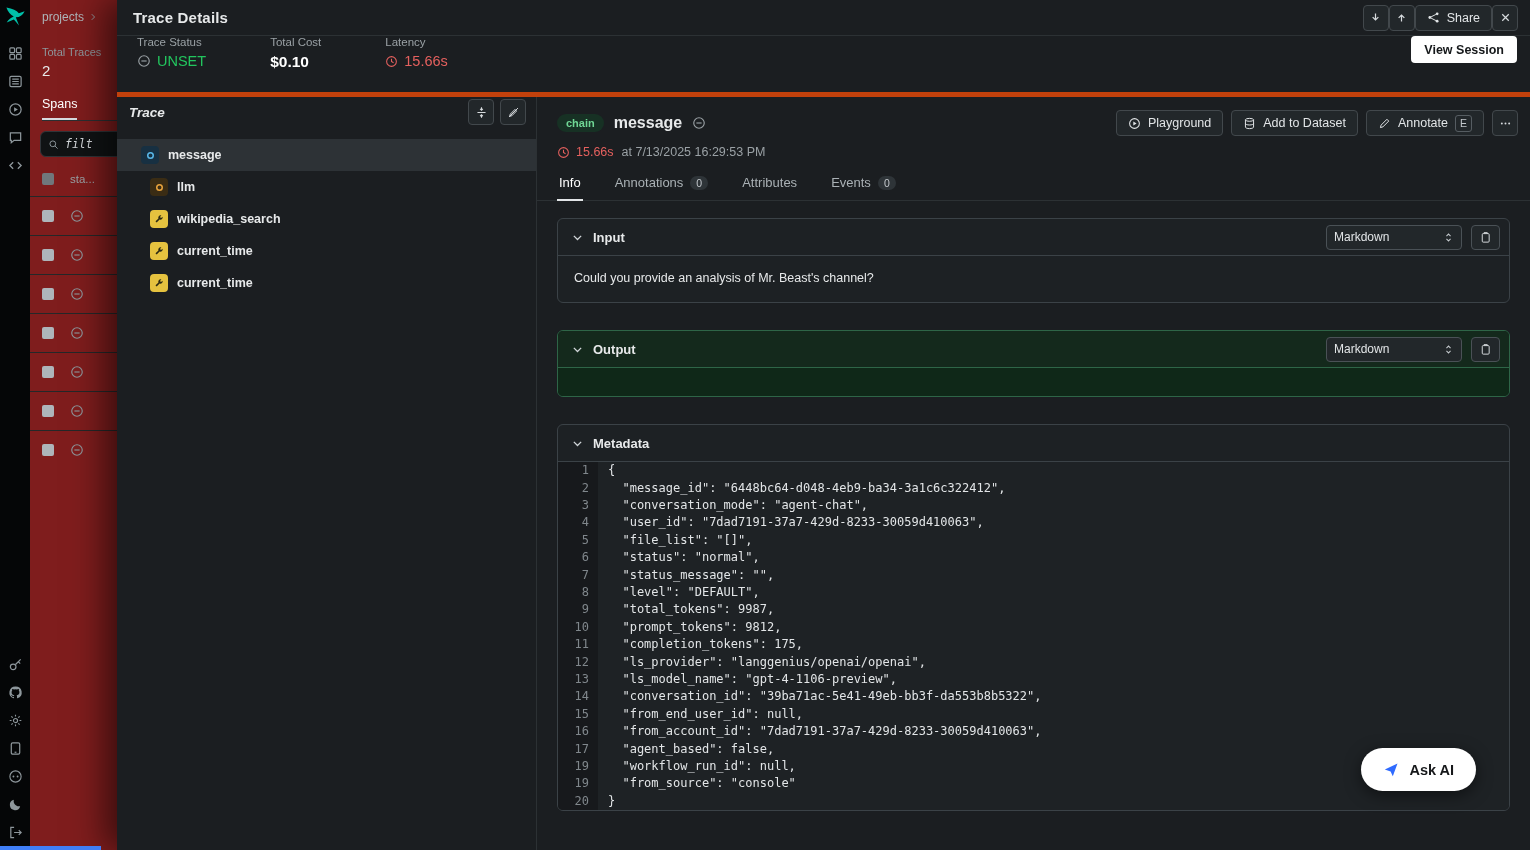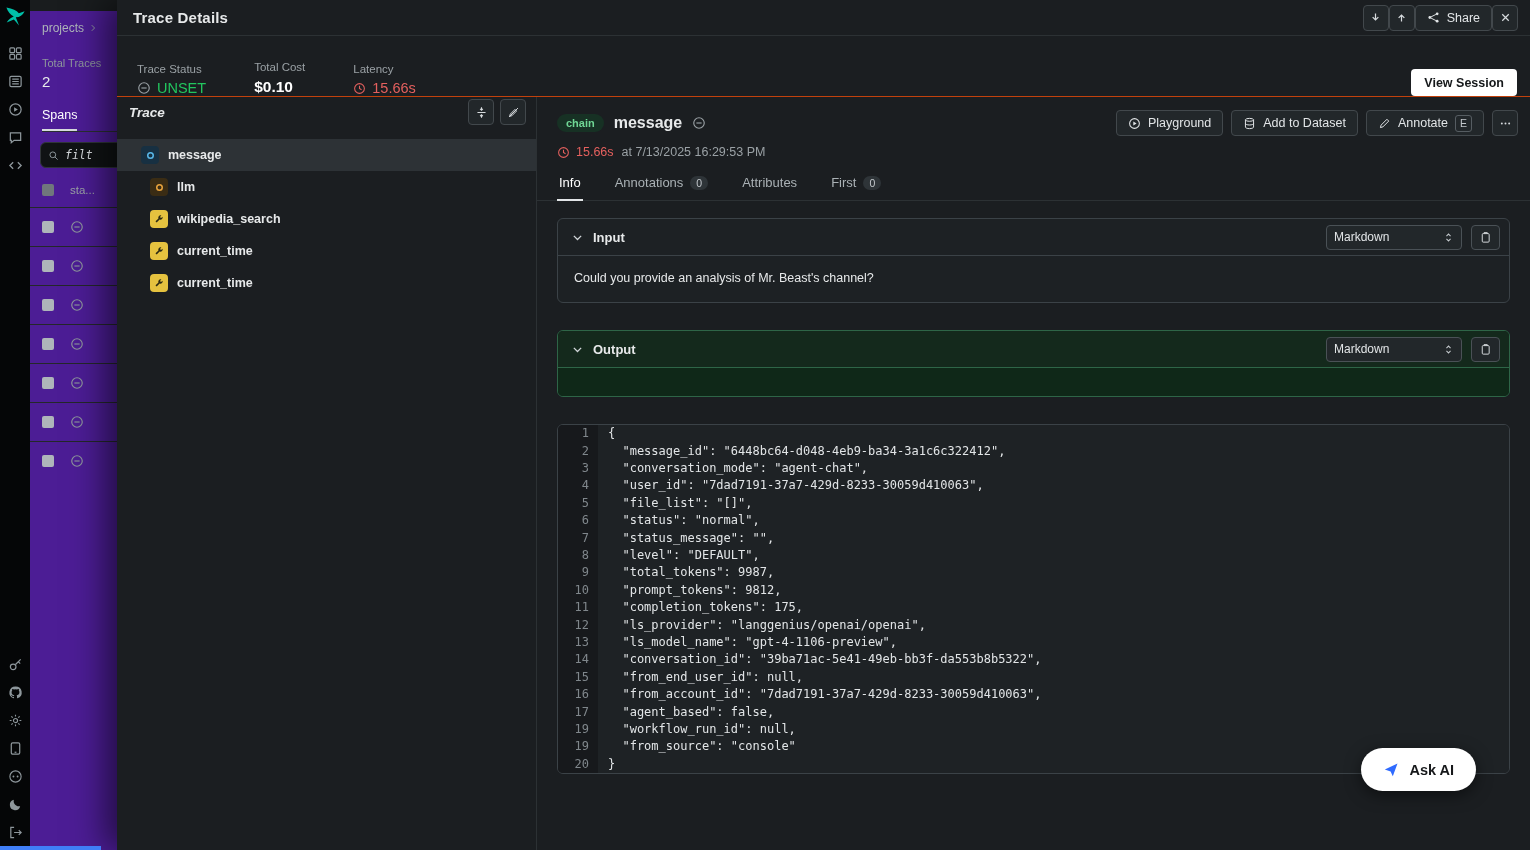--- a/index.html
+++ b/index.html
@@ -14,21 +14,21 @@
   .rail { width:30px; flex:0 0 30px; background:#050607; display:flex; flex-direction:column;
           align-items:center; padding:5px 0 10px; z-index:3; }
   .logo { width:23px; height:23px; color:#00bfa8; margin-bottom:18px; cursor:pointer; }
   .logo svg { width:100%; height:100%; }
   .rail-group { display:flex; flex-direction:column; gap:13px; align-items:center; }
   .rail-btn { width:15px; height:15px; color:#8e979c; cursor:pointer; }
   .rail-btn svg { width:100%; height:100%; }
   .rail-spacer { flex:1; }
 
   
-  .projects { width:87px; flex:0 0 87px; background:#4c1d95; overflow:hidden; position:relative; z-index:1;margin-top:11px; }
+  .projects { width:87px; flex:0 0 87px; background:#7f1d1d; overflow:hidden; position:relative; z-index:1; }
   .bc { display:flex; align-items:center; gap:4px; padding:10px 0 0 12px; color:#aeb5b9; font-size:12px; cursor:pointer; white-space:nowrap; }
   .bc-chev { width:10px; height:10px; color:#8e979c; }
   .bc-chev svg { width:100%; height:100%; }
   .pp-label { margin:22px 0 0 12px; color:#8e979c; font-size:11px; white-space:nowrap; }
   .pp-value { margin:4px 0 0 12px; font-size:15px; color:#e7e9ea; }
   .pp-tabs { margin:15px 0 0 12px; width:220px; border-bottom:1px solid #2b2f32; }
   .pp-tab { display:inline-block; font-size:12.5px; color:#fff; padding-bottom:7px; border-bottom:2px solid #d7dbde; cursor:pointer; }
   .pp-search { margin:10px 0 0 10px; width:150px; height:26px; background:#101314; border:1px solid #303539;
                border-radius:6px; display:flex; align-items:center; gap:6px; padding:0 7px; cursor:text; }
   .s-ic { width:11px; height:11px; color:#8e979c; flex:0 0 11px; }
@@ -51,22 +51,22 @@
   .tb-actions { display:flex; gap:0; align-items:center; }
 
   .sq-btn { width:26px; height:26px; border:1px solid #42484c; border-radius:4px; background:#22272a;
             color:#d7dbde; display:flex; align-items:center; justify-content:center; cursor:pointer; padding:0; }
   .sq-btn svg { width:13px; height:13px; }
   .btn { height:26px; border:1px solid #42484c; border-radius:4px; background:#22272a; color:#e2e5e7;
          display:inline-flex; align-items:center; gap:7px; padding:0 11px; font-size:12.5px; cursor:pointer; }
   .bic { width:13px; height:13px; display:inline-flex; }
   .bic svg { width:100%; height:100%; }
 
-  .statsbar { height:61px; flex:0 0 61px; border-bottom:1px solid #c2410c; display:flex; align-items:flex-end;
-              gap:48px; padding:0 13px 0 20px; }
+  .statsbar { height:61px; flex:0 0 61px; border-bottom:5px solid #c2410c; display:flex; align-items:flex-start;
+              gap:64px; padding:0 13px 0 20px; }
   .stat-label { font-size:11.5px; color:#9aa1a5; margin-bottom:5px; }
   .stat-value { font-size:14.5px; color:#22c55e; display:flex; align-items:center; gap:6px; }
   .stat-value.bold { font-weight:700; font-size:15.5px; color:#fff; }
   .stat-value.red { color:#e4605e; }
   .mic { width:14px; height:14px; color:#9aa1a5; display:inline-flex; }
   .mic svg { width:100%; height:100%; }
   .red-ic { width:13px; height:13px; color:#e4605e; display:inline-flex; }
   .red-ic svg { width:100%; height:100%; }
   .sb-spacer { flex:1; }
   .btn-white { height:27px; background:#ffffff; color:#15181a; border:none; border-radius:4px;
@@ -523,21 +523,21 @@
               <span>Info</span>
             </div>
             <div class="tab">
               <span>Annotations</span>
               <span class="tab-badge">0</span>
             </div>
             <div class="tab">
               <span>Attributes</span>
             </div>
             <div class="tab">
-              <span>First</span>
+              <span>Events</span>
               <span class="tab-badge">0</span>
             </div>
           </div>
 
         <div class="sections">
 
           <div class="card">
             <div class="card-header">
               <span class="chev">
                   <svg viewBox="0 0 16 16" fill="none" stroke="currentColor" stroke-width="1.6">
@@ -588,20 +588,29 @@
                     <rect x="4" y="3.2" width="8.5" height="10.5" rx="1.2"></rect>
                     <path d="M6.2 3.2V2h4v1.2"></path>
                   </svg>
                 </button>
             </div>
             <div class="card-body">
               </div>
           </div>
 
           <div class="card">
+            <div class="card-header">
+              <span class="chev">
+                  <svg viewBox="0 0 16 16" fill="none" stroke="currentColor" stroke-width="1.6">
+                    <path d="M3.5 6L8 10.5 12.5 6"></path>
+                  </svg>
+                </span>
+              <span class="card-title">Metadata</span>
+              <span class="hdr-spacer"></span>
+            </div>
             <div class="code">
                 <div class="ln">1</div>
                 <div class="lc">{</div>
                 <div class="ln">2</div>
                 <div class="lc">  "message_id": "6448bc64-d048-4eb9-ba34-3a1c6c322412",</div>
                 <div class="ln">3</div>
                 <div class="lc">  "conversation_mode": "agent-chat",</div>
                 <div class="ln">4</div>
                 <div class="lc">  "user_id": "7dad7191-37a7-429d-8233-30059d410063",</div>
                 <div class="ln">5</div>

